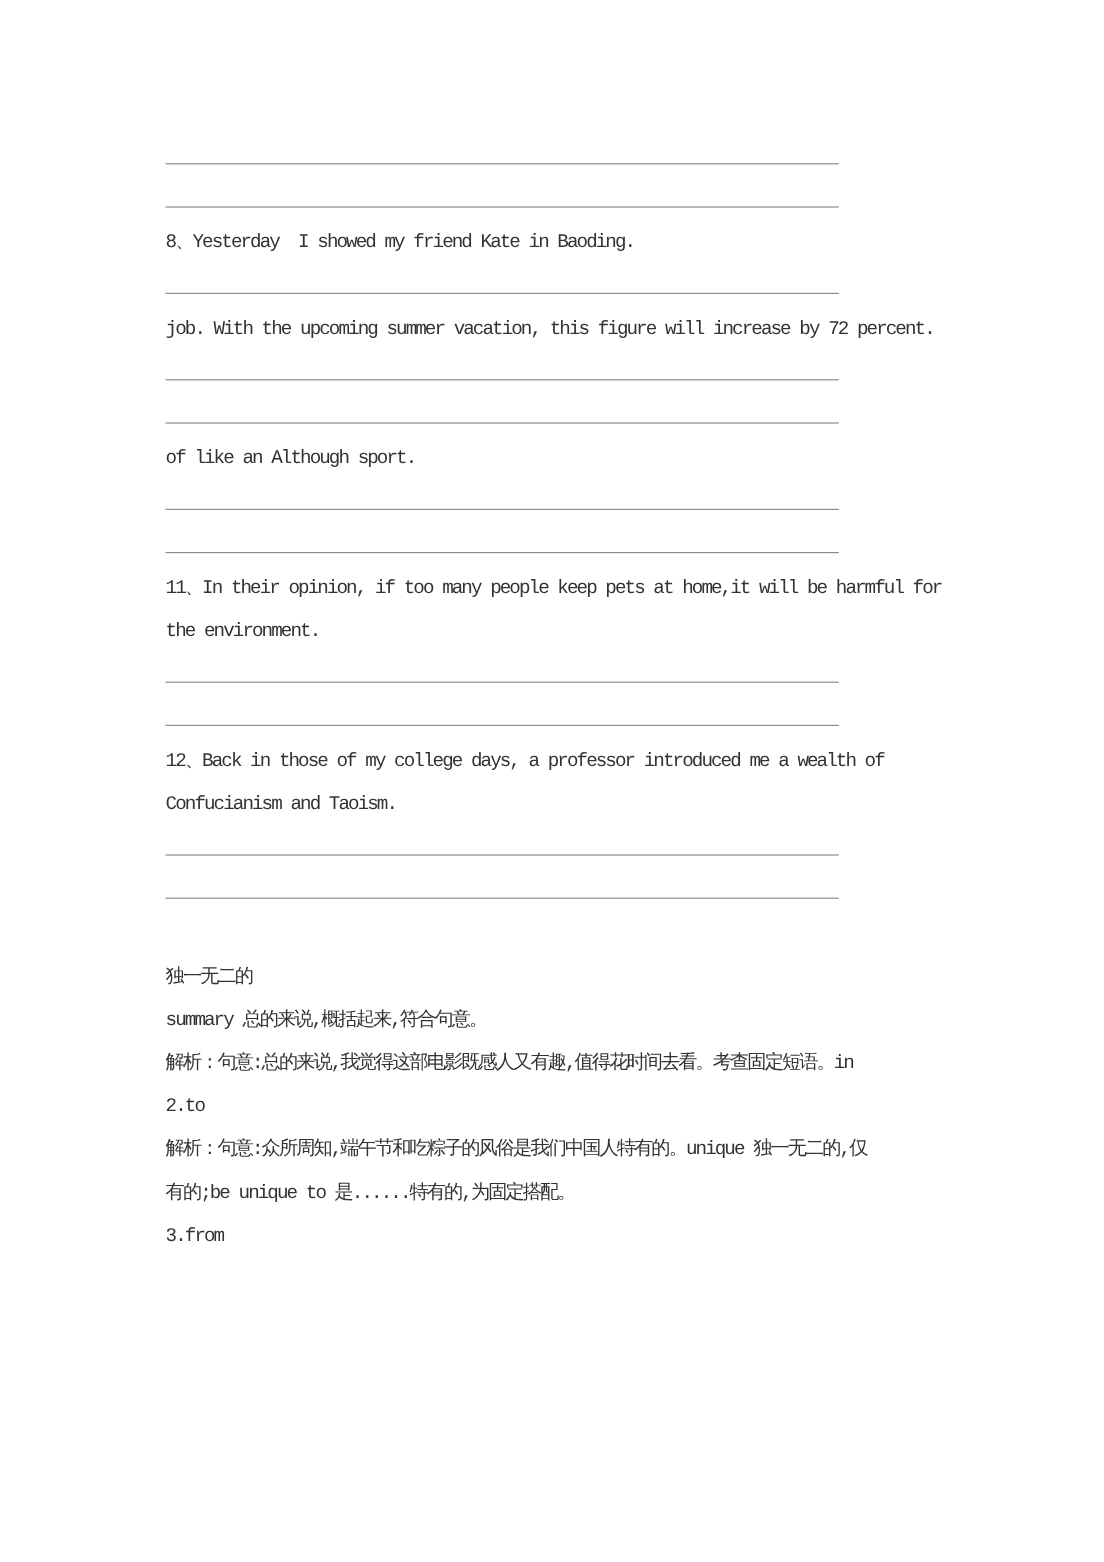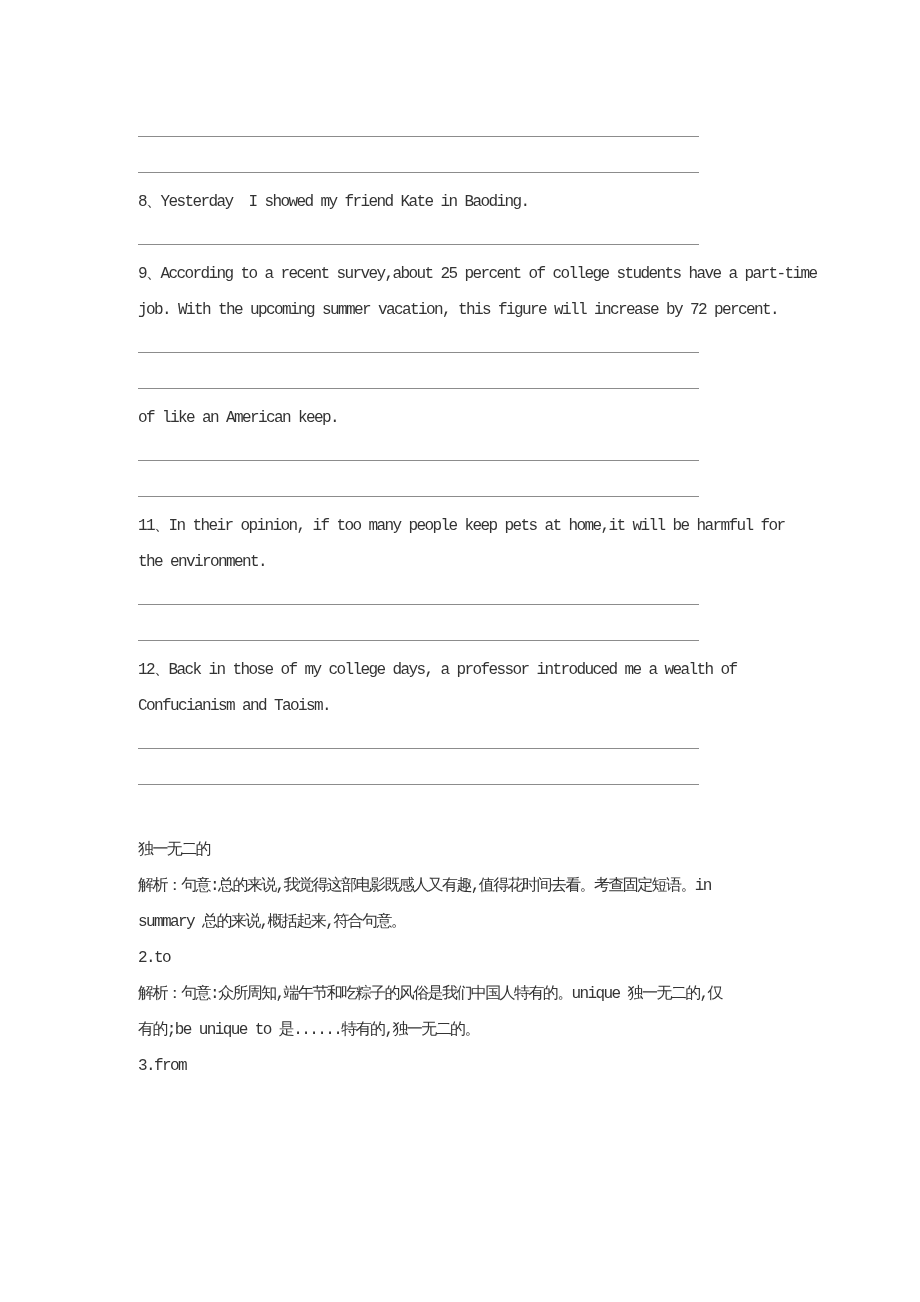--- a/index.html
+++ b/index.html
@@ -50,27 +50,26 @@
 
 <div class="page">
 
   <div class="row blank"><div class="uline"></div></div>
   <div class="row blank"><div class="uline"></div></div>
 
   <div class="row text">8、Yesterday  I showed my friend Kate in Baoding.</div>
 
   <div class="row blank"><div class="uline"></div></div>
 
-  <div class="row text">9、According to a recent survey,about 25 percent of college students have a part-time</div>
   <div class="row text">job. With the upcoming summer vacation, this figure will increase by 72 percent.</div>
 
   <div class="row blank"><div class="uline"></div></div>
   <div class="row blank"><div class="uline"></div></div>
 
-  <div class="row text">of like an American keep.</div>
+  <div class="row text">of like an Although sport.</div>
 
   <div class="row blank"><div class="uline"></div></div>
   <div class="row blank"><div class="uline"></div></div>
 
   <div class="row text">11、In their opinion, if too many people keep pets at home,it will be harmful for</div>
   <div class="row text">the environment.</div>
 
   <div class="row blank"><div class="uline"></div></div>
   <div class="row blank"><div class="uline"></div></div>
 
@@ -78,22 +77,22 @@
   <div class="row text">Confucianism and Taoism.</div>
 
   <div class="row blank"><div class="uline"></div></div>
   <div class="row blank"><div class="uline"></div></div>
 
   <div class="row spacer"></div>
 
 
   <div class="row text">独一无二的</div>
 
+  <div class="row text">summary 总的来说,概括起来,符合句意。</div>
   <div class="row text">解析：句意:总的来说,我觉得这部电影既感人又有趣,值得花时间去看。考查固定短语。in</div>
-  <div class="row text">summary 总的来说,概括起来,符合句意。</div>
 
   <div class="row text">2.to</div>
   <div class="row text">解析：句意:众所周知,端午节和吃粽子的风俗是我们中国人特有的。unique 独一无二的,仅</div>
-  <div class="row text">有的;be unique to 是......特有的,独一无二的。</div>
+  <div class="row text">有的;be unique to 是......特有的,为固定搭配。</div>
 
   <div class="row text">3.from</div>
 
 </div>
 
 </body></html>

